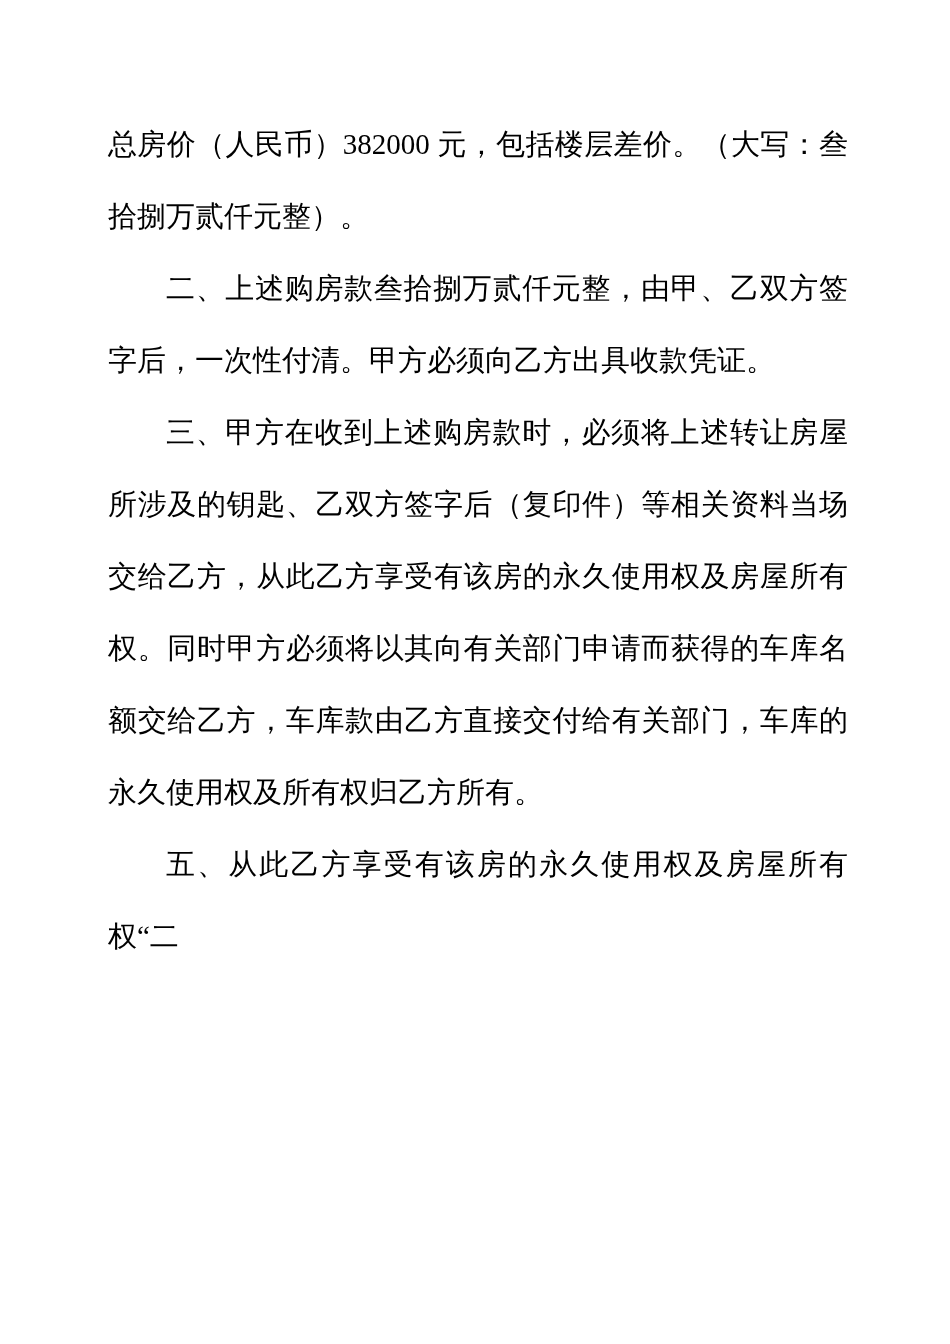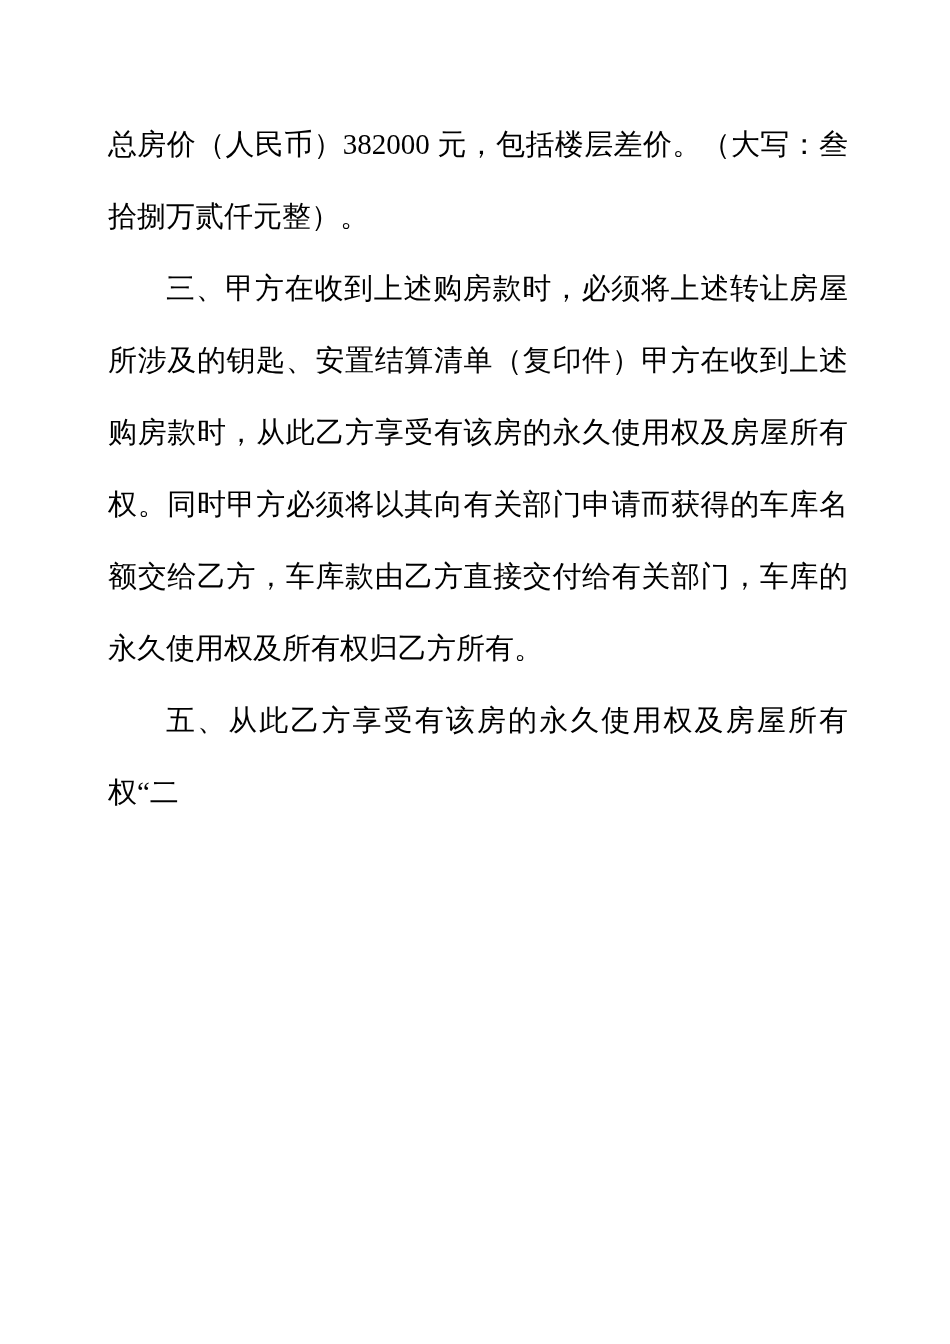--- a/index.html
+++ b/index.html
@@ -39,16 +39,17 @@
   .indent2 {
     text-indent: 58px;
   }
 </style>
 </head>
 <body>
 
 <div class="page">
   <div class="doc-body">
     <p class="para">总房价（人民币）382000 元，包括楼层差价。（大写：叁拾捌万贰仟元整）。</p>
-    <p class="para indent2">三、甲方在收到上述购房款时，必须将上述转让房屋所涉及的钥匙、安置结算清单（复印件）甲方在收到上述购房款时，从此乙方享受有该房的永久使用权及房屋所有权。同时甲方必须将以其向有关部门申请而获得的车库名额交给乙方，车库款由乙方直接交付给有关部门，车库的永久使用权及所有权归乙方所有。</p>
+    <p class="para indent2">二、上述购房款叁拾捌万贰仟元整，由甲、乙双方签字后，一次性付清。甲方必须向乙方出具收款凭证。</p>
+    <p class="para indent2">三、甲方在收到上述购房款时，必须将上述转让房屋所涉及的钥匙、乙双方签字后（复印件）等相关资料当场交给乙方，从此乙方享受有该房的永久使用权及房屋所有权。同时甲方必须将以其向有关部门申请而获得的车库名额交给乙方，车库款由乙方直接交付给有关部门，车库的永久使用权及所有权归乙方所有。</p>
     <p class="para indent2">五、从此乙方享受有该房的永久使用权及房屋所有权“二</p>
   </div>
 </div>
 
 </body></html>

